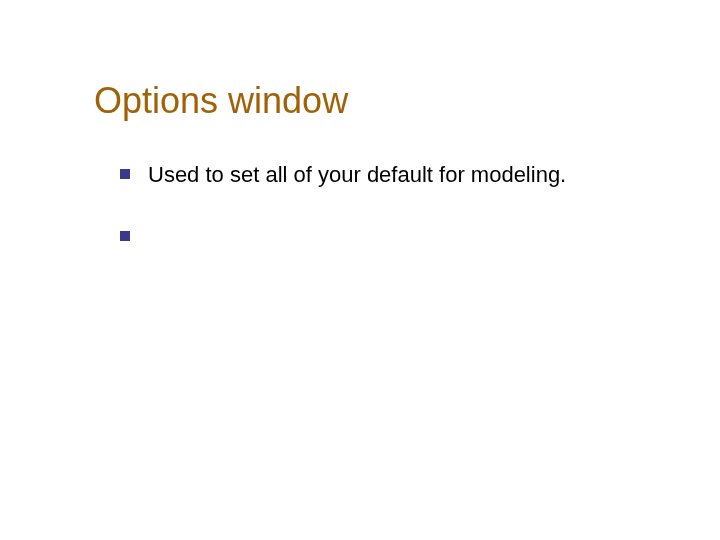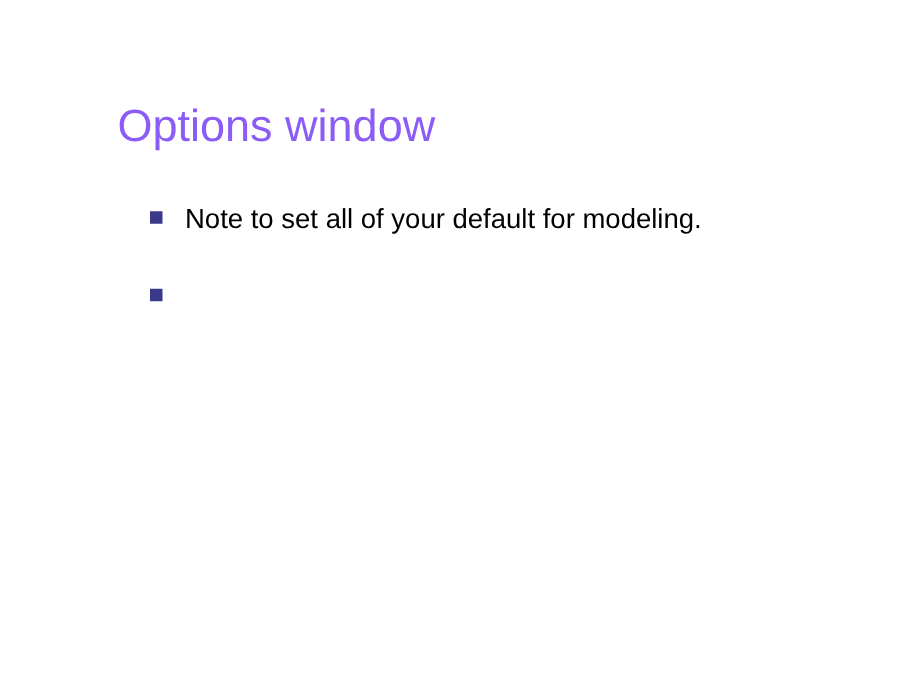--- a/index.html
+++ b/index.html
@@ -11,21 +11,21 @@
       width: 720px;
       height: 540px;
       background: #ffffff;
       font-family: Verdana, Arial, sans-serif;
       position: relative;
     }
     .slide {
       padding: 80px 90px 0 90px;
     }
     .title {
-      color: #8b5cf6;
+      color: #a16207;
       font-size: 36px;
       font-weight: normal;
       margin-bottom: 38px;
       margin-left: 4px;
     }
     .bullet-list {
       list-style: none;
       padding-left: 30px;
     }
     .bullet-item {
@@ -46,19 +46,19 @@
     }
   </style>
 </head>
 <body>
 
 <div class="slide">
   <h1 class="title">Options window</h1>
   <ul class="bullet-list">
     <li class="bullet-item">
       <span class="bullet-marker"></span>
-      <span>Note to set all of your default for modeling.</span>
+      <span>Used to set all of your default for modeling.</span>
     </li>
     <li class="bullet-item">
       <span class="bullet-marker"></span>
     </li>
   </ul>
 </div>
 
 </body></html>

